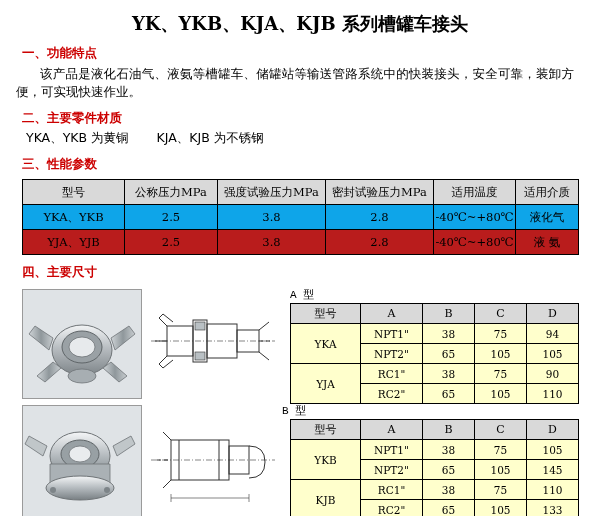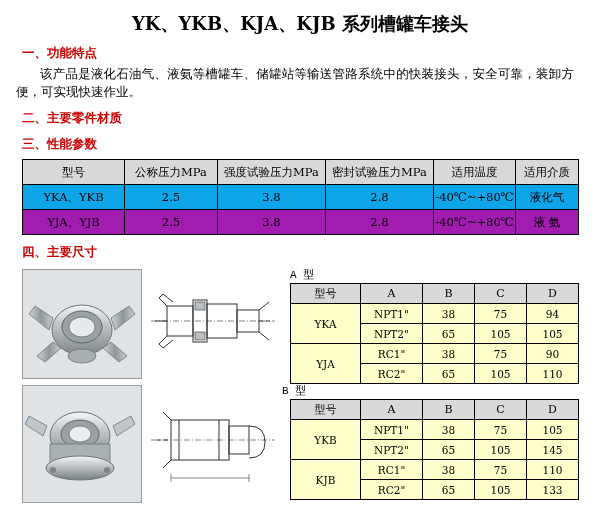--- a/index.html
+++ b/index.html
@@ -71,21 +71,21 @@
     padding: 0;
     font-weight: normal;
   }
   table.perf thead td {
     background: #d9d9d9;
   }
   table.perf tbody td {
     background: #0ea5e9;
   }
   table.perf tbody td.light {
-    background: #a21caf;
+    background: #b91c1c;
   }
 
   
   .dim-wrap {
     position: relative;
     margin-top: 4px;
     height: 244px;
   }
   .img-box {
     position: absolute;
@@ -137,20 +137,23 @@
 <body>
 
 <div class="page">
 
   <div class="title">YK、YKB、KJA、KJB 系列槽罐车接头</div>
 
   <div class="section-head">一、功能特点</div>
   <div class="body-text">该产品是液化石油气、液氨等槽罐车、储罐站等输送管路系统中的快装接头，安全可靠，装卸方便，可实现快速作业。</div>
 
   <div class="section-head">二、主要零件材质</div>
+  <div class="mat-line">
+    <span>YKA、YKB 为黄铜</span><span class="gap"></span><span>KJA、KJB 为不锈钢</span>
+  </div>
 
   <div class="section-head">三、性能参数</div>
 
   <table class="perf">
     <colgroup>
       <col style="width:102px">
       <col style="width:93px">
       <col style="width:108px">
       <col style="width:108px">
       <col style="width:82px">

